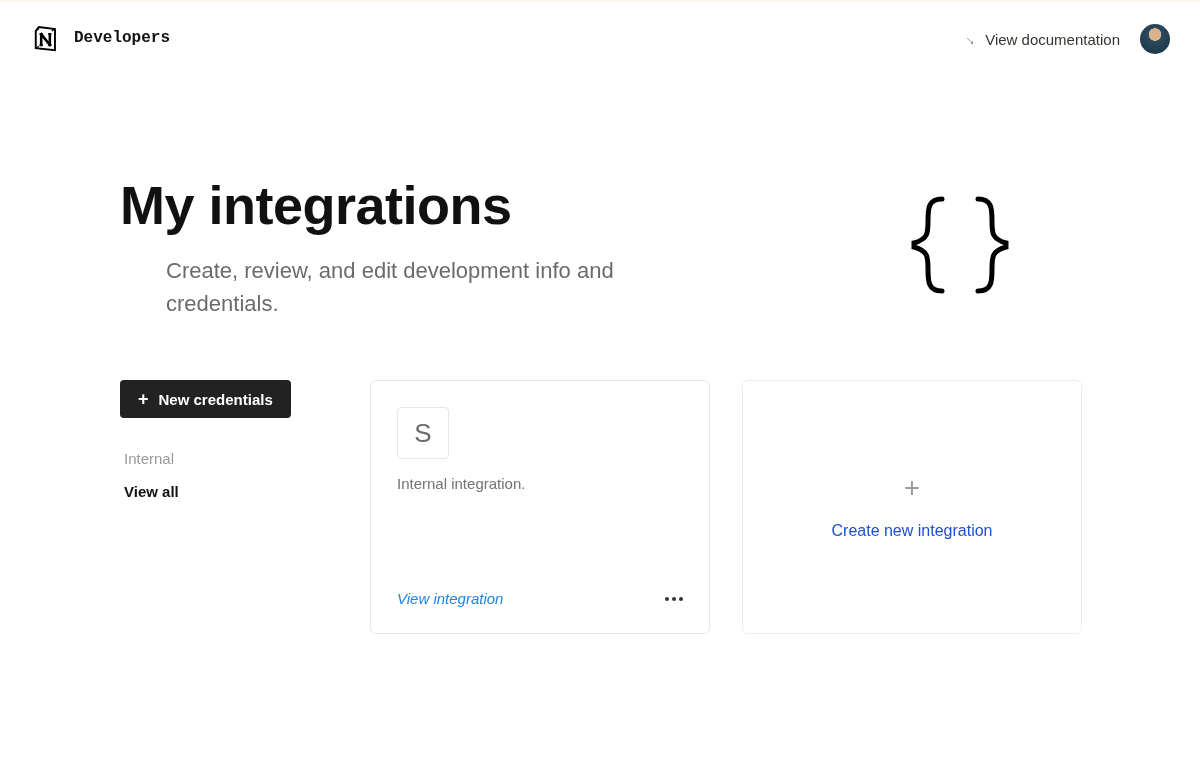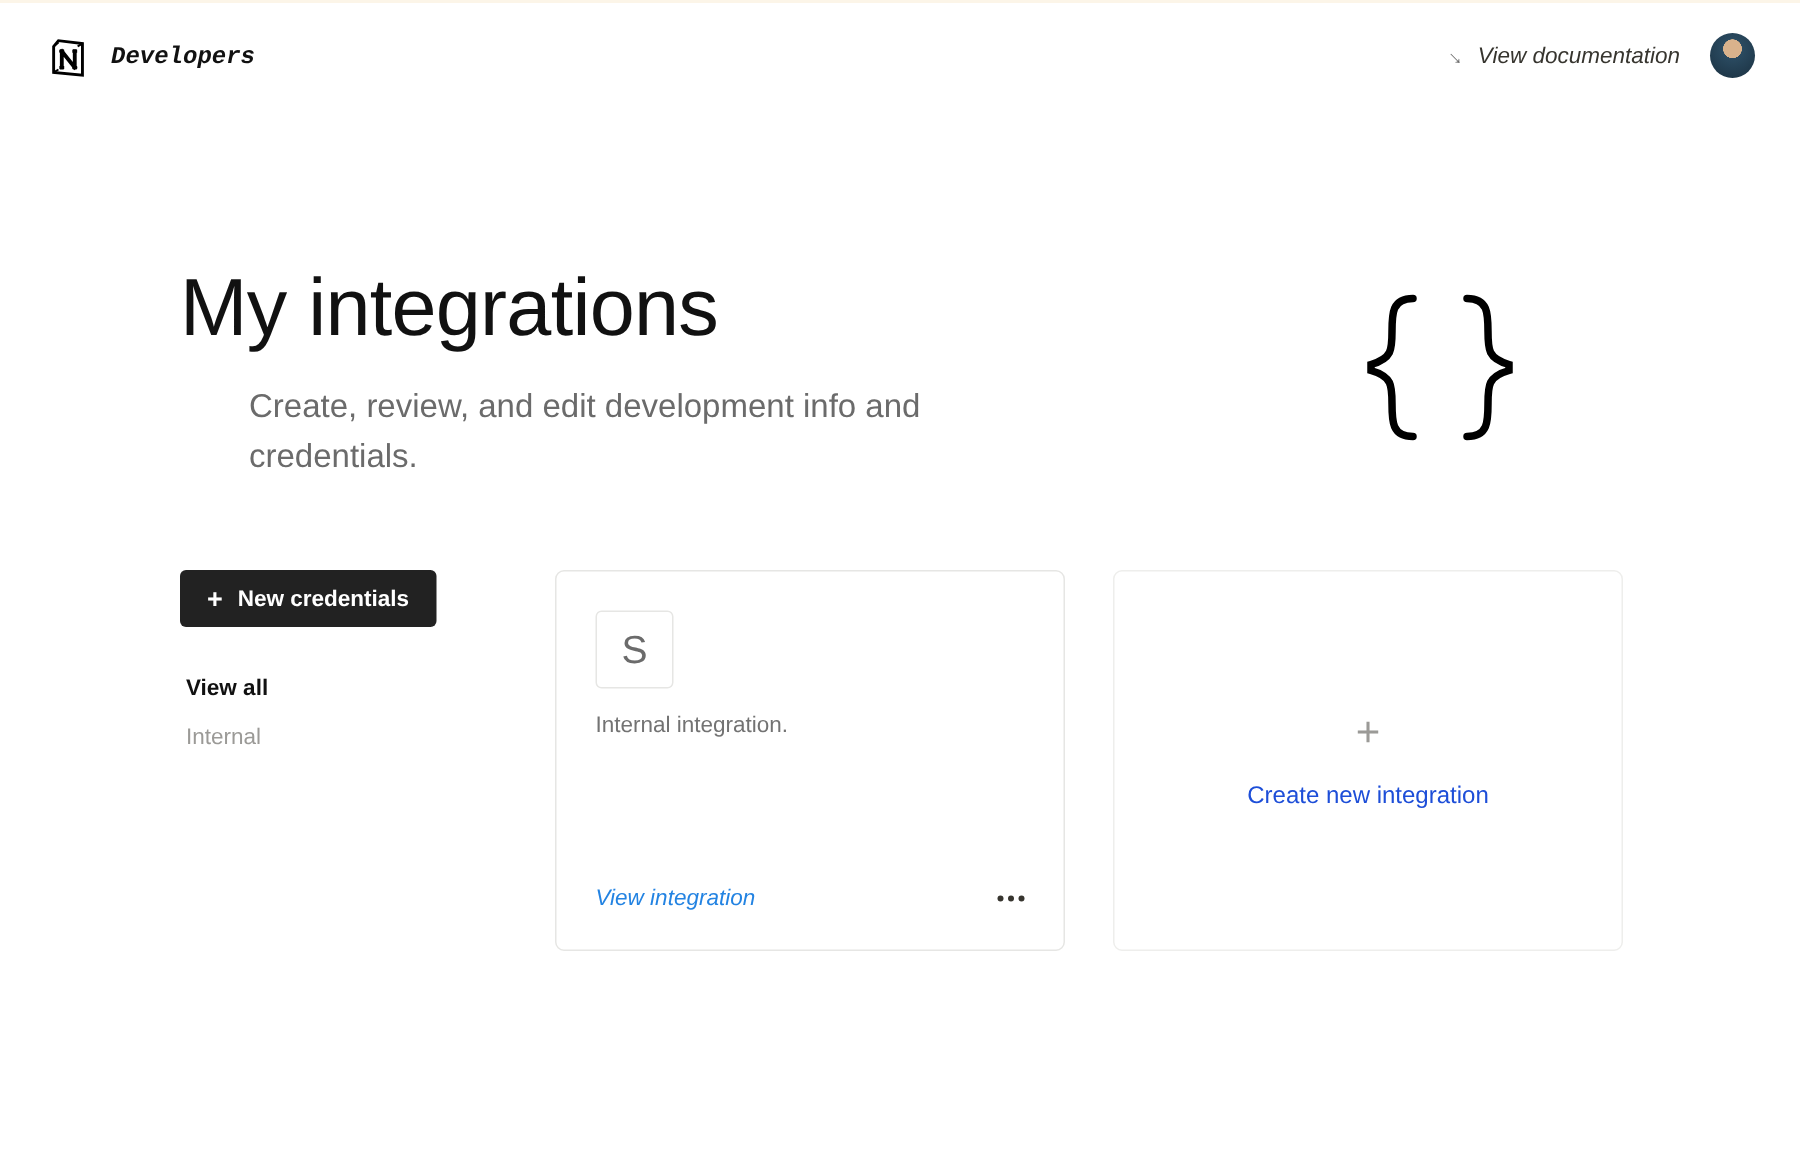--- a/index.html
+++ b/index.html
@@ -16,23 +16,22 @@
       overflow: hidden;
     }
     .topbar {
       height: 2px;
       background: #f5deb3;
       opacity: 0.3;
     }
     .header {
       display: flex;
       justify-content: space-between;
-      align-items: flex-start;
+      align-items: flex-end;
       padding: 20px 30px;
-      font-style: italic;
     }
     .header-left {
       display: flex;
       align-items: center;
       gap: 12px;
     }
     .logo-box {
       width: 32px;
       height: 32px;
       display: flex;
@@ -75,21 +74,21 @@
       background: radial-gradient(circle at 50% 35%, #d9b28c 0%, #d9b28c 25%, #2a4a60 26%, #1a3040 100%);
       cursor: pointer;
     }
     .hero {
       display: flex;
       justify-content: space-between;
       padding: 100px 120px 60px 120px;
     }
     .hero-text h1 {
       font-size: 54px;
-      font-weight: 400;
+      font-weight: 700;
       color: #111;
       margin-bottom: 18px;
       letter-spacing: -0.5px;
     }
     .hero-text p {
       font-size: 22px;
       color: #6b6b6b;
       line-height: 1.5;
       max-width: 540px;
       margin-left: 46px;
@@ -268,22 +267,22 @@
   </div>
 </section>
 
 <section class="content">
   <aside class="sidebar">
     <button class="new-btn">
       <span class="plus-icon">+</span>
       <span>New credentials</span>
     </button>
     <ul class="filter-list">
+      <li class="filter-item">Internal</li>
       <li class="filter-item active">View all</li>
-      <li class="filter-item">Internal</li>
     </ul>
   </aside>
 
   <div class="cards">
     <div class="card">
       <div class="card-icon-box">
         <span>S</span>
       </div>
       <div class="card-sub">Internal integration.</div>
       <div class="card-footer">

